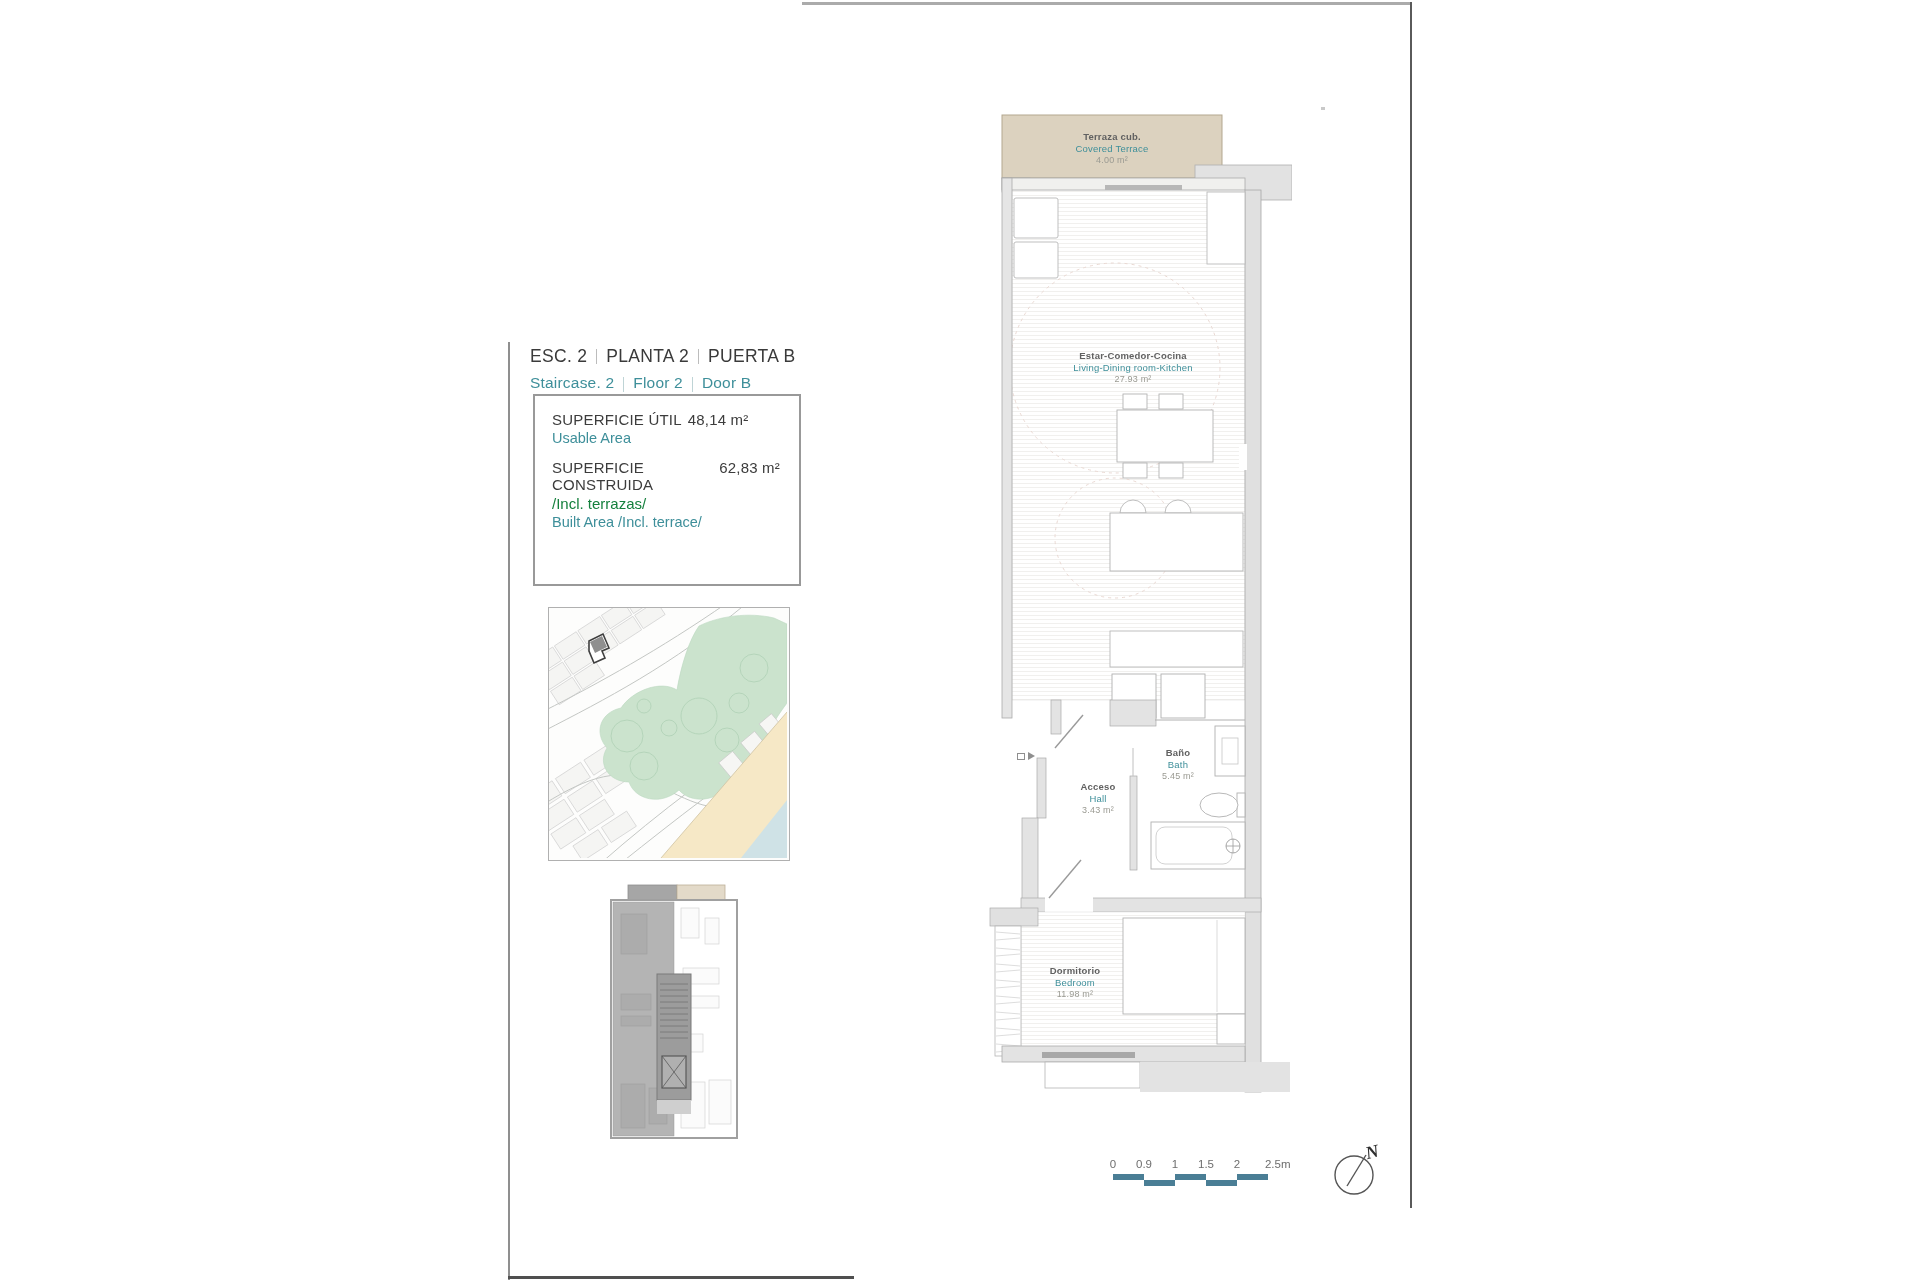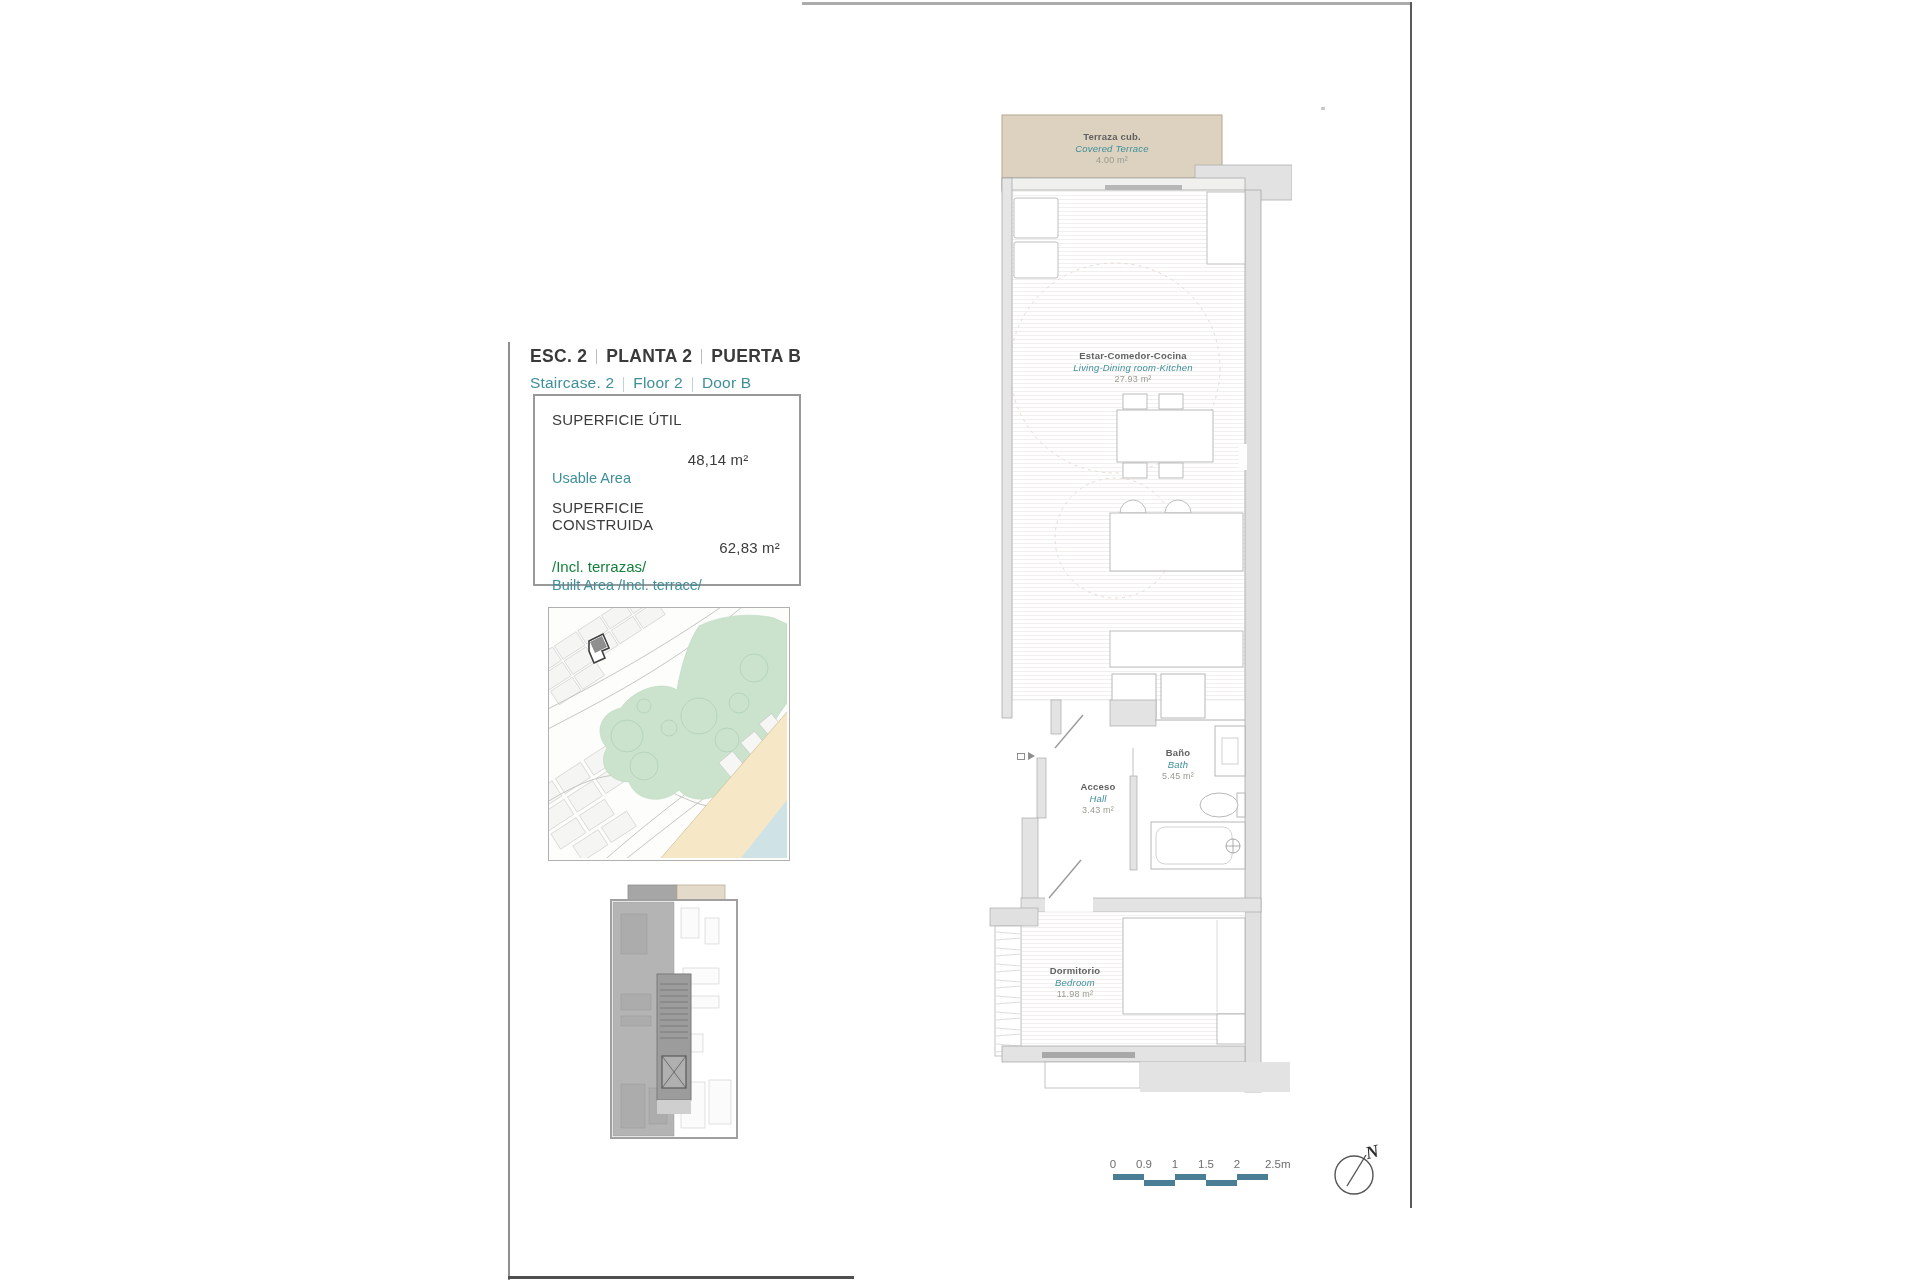--- a/index.html
+++ b/index.html
@@ -9,46 +9,46 @@
 
   
   .b-top{left:802px;top:2px;width:609px;height:3px;background:#ababab;}
   .b-right{left:1410px;top:2px;width:2px;height:1206px;background:#5a5a5a;}
   .b-left{left:508px;top:342px;width:2px;height:938px;background:#8f8f8f;}
   .b-bottom{left:508px;top:1276px;width:346px;height:3px;background:#4f4f4f;}
   .speck{left:1321px;top:107px;width:4px;height:3px;background:#c9c9c9;}
 
   
   .title{left:530px;top:346px;width:300px;}
-  .t1{display:flex;align-items:center;font-size:17.5px;color:#3a3a3a;letter-spacing:.3px;font-weight:bold;}
+  .t1{display:flex;align-items:center;font-size:17.5px;color:#3a3a3a;letter-spacing:.3px;}
   .t2{display:flex;align-items:flex-end;font-size:15.5px;color:var(--teal);margin-top:7px;letter-spacing:.2px;}
   .seg{padding:0 9px;}
   .seg:first-child{padding-left:0;}
   .sep{width:1px;height:15px;background:#bcbcbc;}
   .t2 .sep{background:#bfd4d6;}
 
   
   .ibox{left:533px;top:394px;width:268px;height:192px;border:2px solid #999;
         box-sizing:border-box;padding:15px 19px 0 17px;background:#fff;}
   .irow{margin-bottom:13px;}
   .irow .l1{display:flex;justify-content:flex-start;font-size:15px;color:#3c3c3c;letter-spacing:.2px;}
-  .irow .val{white-space:nowrap;padding-left:6px;margin-top:40px;}
+  .irow .val{white-space:nowrap;padding-left:6px;}
   .irow .es2{font-size:15px;color:#15803d;margin-top:2px;}
   .irow .en{font-size:14.5px;color:var(--teal);margin-top:2px;}
 
   
   .map{left:548px;top:607px;width:240px;height:252px;border:1px solid #b0b0b0;background:#fdfdfc;}
   .keyplan{left:601px;top:884px;width:146px;height:258px;}
 
   
   .plan{left:985px;top:108px;width:307px;height:992px;}
 
   .room-label{position:absolute;text-align:center;line-height:11.5px;letter-spacing:.2px;}
   .room-label .es{font-size:9.5px;color:#616161;display:block;font-weight:bold;}
-  .room-label .en{font-size:9.5px;color:var(--teal);display:block;font-style:italic;}
+  .room-label .en{font-size:9.5px;color:var(--teal);display:block;}
   .room-label .ar{font-size:9px;color:#9a9a92;display:block;margin-top:.5px;}
 
   .lbl-terrace{left:1032px;top:131px;width:160px;}
   .lbl-living{left:1043px;top:350px;width:180px;}
   .lbl-bath{left:1118px;top:747px;width:120px;}
   .lbl-hall{left:1038px;top:781px;width:120px;}
   .lbl-bedroom{left:1015px;top:965px;width:120px;}
 
   
   .entry{left:1017px;top:752px;display:flex;align-items:center;gap:3px;}

